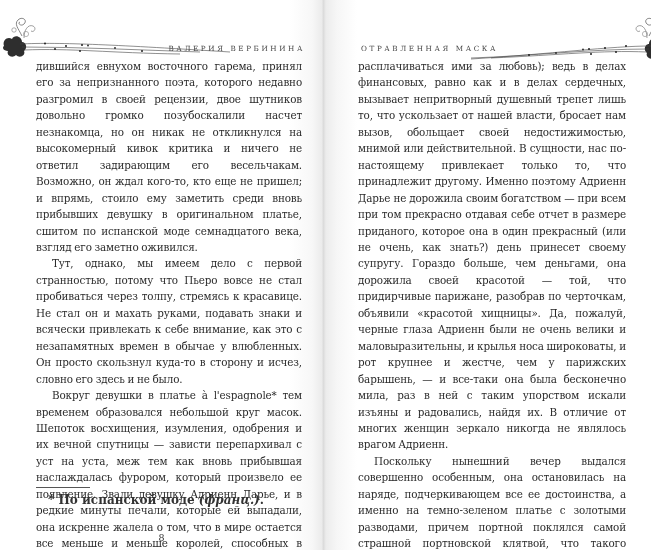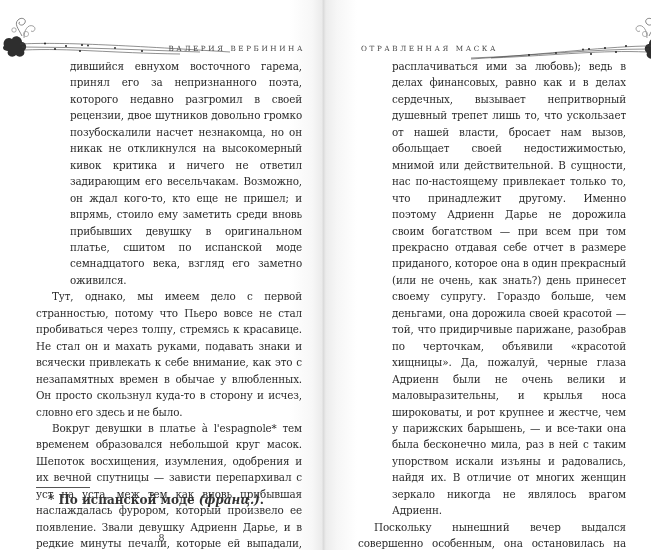--- a/index.html
+++ b/index.html
@@ -10,21 +10,21 @@
   .running-head { position:absolute; top:44px; font-size:7.2px; letter-spacing:2.6px; color:#444; white-space:nowrap; }
   .left .running-head { right:38px; }
   .right .running-head { left:38px; }
   .ornament { position:absolute; top:14px; }
   .left .ornament { left:0; }
   .right .ornament { right:0; }
   .text { position:absolute; top:58px; font-size:10.4px; line-height:16.45px; text-align:justify; letter-spacing:-0.15px; word-spacing:-0.4px; }
   .left .text { left:36px; width:266px; }
   .right .text { left:35px; width:268px; }
   .text p { margin:0; text-indent:16px; }
-  .text p.cont { text-indent:0;margin-left:34px; }
+  .text p.cont { text-indent:0; }
   .footnote-rule { position:absolute; left:36px; top:487px; width:54px; border-top:0.7px solid #555; }
   .footnote { position:absolute; left:48px; top:493px; font-size:12px; color:#333;font-weight:bold; }
   .footnote i { font-style:italic; }
   .folio { position:absolute; left:0; width:323px; top:532px; text-align:center; font-size:9.5px; color:#333; }
 </style>
 </head>
 <body>
 
 <div class="page left">
   <svg class="ornament" width="280" height="45" viewBox="0 0 280 45">

